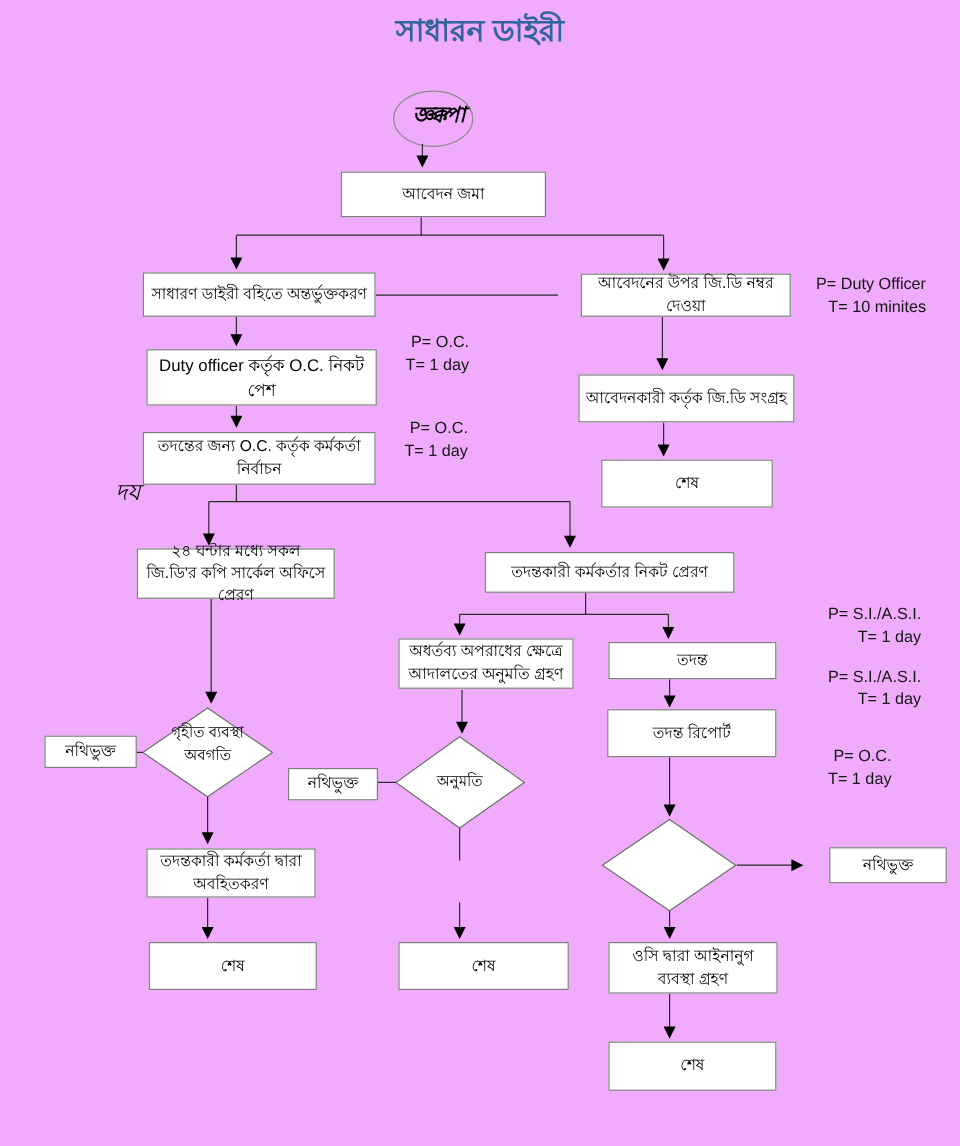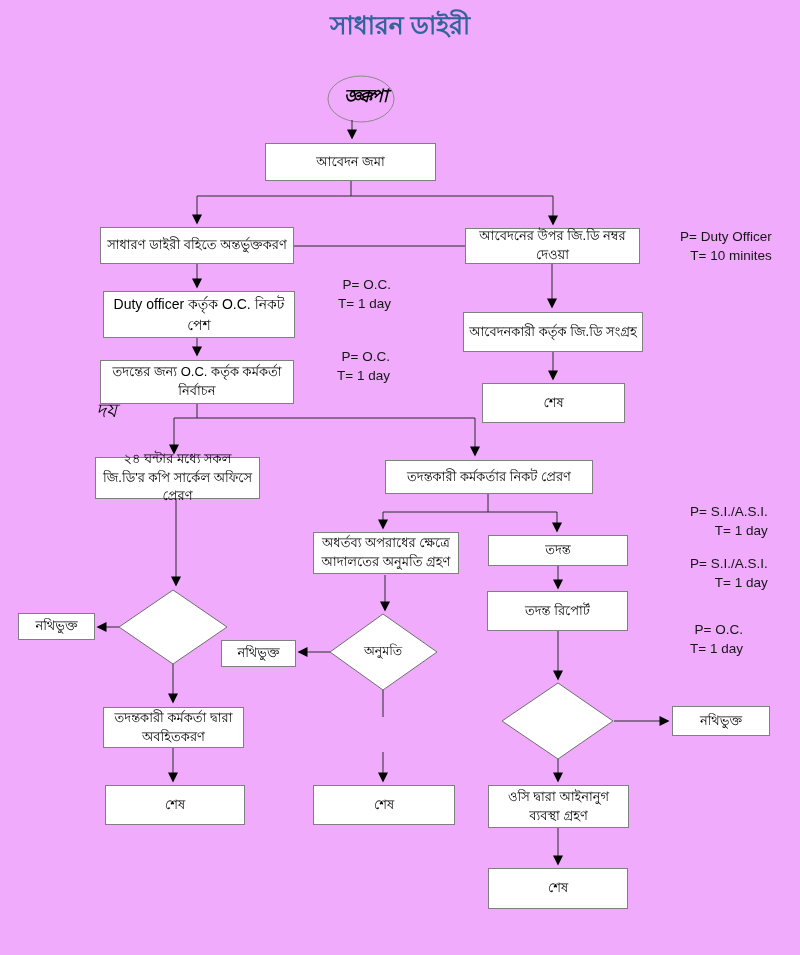--- a/index.html
+++ b/index.html
@@ -3,21 +3,21 @@
 <meta charset="utf-8">
 <style>
   html,body{margin:0;padding:0;background:#ffffff;}
   .canvas{position:relative;width:800px;height:955px;background:#f0abfc;
           font-family:"Liberation Sans","DejaVu Sans",sans-serif;color:#000;overflow:hidden;}
   .title{position:absolute;top:6px;left:0;width:100%;text-align:center;
          font-size:25px;font-weight:bold;color:#31639c;}
   svg.layer{position:absolute;left:0;top:0;width:800px;height:955px;}
   .box{position:absolute;border:1px solid #7f7f7f;background:#ffffff;
        display:flex;align-items:center;justify-content:center;text-align:center;
-       font-size:13px;line-height:1.45;padding:2px 5px;box-sizing:border-box;}
+       font-size:13px;line-height:1.45;padding:2px 5px;box-sizing:border-box;margin-left:19px;}
   .dlabel{position:absolute;text-align:center;font-size:12.5px;line-height:1.55;}
   .note{position:absolute;font-size:13.5px;line-height:1.4;color:#151515;white-space:nowrap;text-align:right;}
   .stray{position:absolute;font-size:19px;color:#000;font-style:italic;}
   .circle-text{position:absolute;left:328px;top:76px;width:80px;height:48px;font-style:italic;}
   .ct-a{position:absolute;left:16px;top:6px;font-size:18px;font-weight:bold;letter-spacing:-2px;}
   .ct-b{position:absolute;left:12px;top:17px;font-size:14px;font-weight:bold;margin-top:47px;}
 </style>
 </head>
 <body>
 
@@ -115,20 +115,21 @@
   <div class="box" style="left:103px;top:707px;width:141px;height:41px">তদন্তকারী কর্মকর্তা দ্বারা অবহিতকরণ</div>
 
   <div class="box" style="left:105px;top:785px;width:140px;height:40px">শেষ</div>
 
   <div class="box" style="left:313px;top:785px;width:142px;height:40px">শেষ</div>
 
   <div class="box" style="left:488px;top:785px;width:141px;height:43px">ওসি দ্বারা আইনানুগ ব্যবস্থা গ্রহণ</div>
 
   <div class="box" style="left:488px;top:868px;width:140px;height:41px">শেষ</div>
 
+  <div class="dlabel" style="left:125px;top:601px;width:96px">গৃহীত ব্যবস্থা অবগতি</div>
   <div class="dlabel" style="left:343px;top:642px;width:80px">অনুমতি</div>
 
   <div class="stray" style="left:96px;top:396px">দয</div>
 
   <div class="note" style="left:680px;top:228px">
     <div>P= Duty Officer</div>
     <div>T= 10 minites</div>
   </div>
   <div class="note" style="left:338px;top:276px">
     <div>P= O.C.</div>

